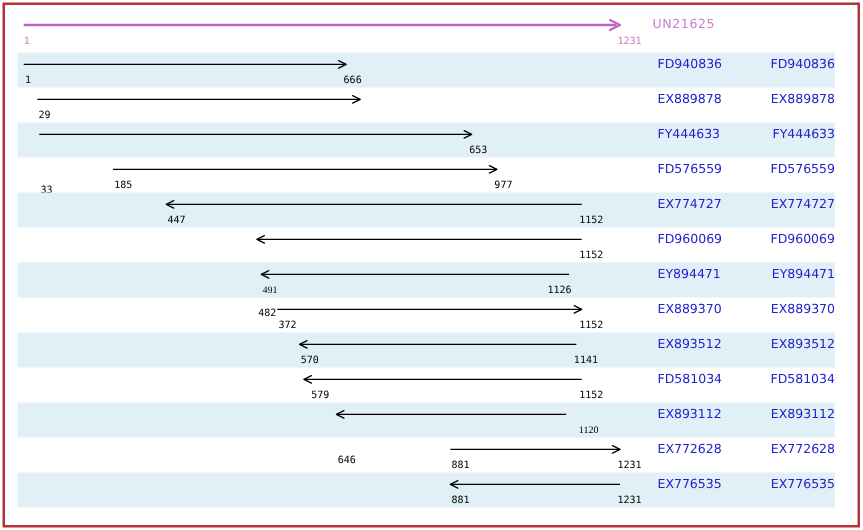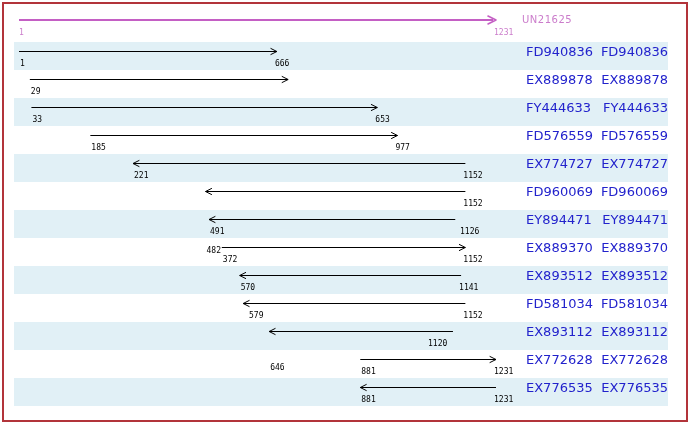--- a/index.html
+++ b/index.html
@@ -26,21 +26,21 @@
   .ref-start{left:19px;top:29px;}
   .ref-end{left:494px;top:29px;}
   #rows{position:absolute;left:0;top:0;width:690px;height:424px;}
   .band{position:absolute;left:0;width:690px;height:28px;}
   .shade{position:absolute;left:14px;right:22px;top:0;bottom:0;}
   .band.even .shade{background:#E1F0F6;}
   .arrow-svg{position:absolute;left:0;top:0;}
   .coord.start{top:18px;}
   .coord.end{top:18px;}
   .acc{
-    position:absolute;top:4px;font-size:13px;color:#2222CC;
+    position:absolute;top:4px;font-size:10px;color:#2222CC;
     letter-spacing:0px;white-space:nowrap;cursor:pointer;line-height:11px;
   }
   .acc1{left:526px;}
   .acc2{left:auto;right:22px;}
 </style>
 </head>
 <body>
 
 <div class="screen">
 
@@ -76,21 +76,21 @@
     <span class="coord end" style="left: 286.137px; margin-top: 28px;">695</span>
     <span class="acc acc1">EX889878</span>
     <span class="acc acc2">EX889878</span>
   </div>
       <div class="band even" style="top: 98px;">
     <div class="shade"></div>
     <svg class="arrow-svg" width="690" height="28">
           <line x1="31.409756097560976" y1="9.5" x2="377.33170731707315" y2="9.5" stroke="#000000" stroke-width="1"></line>
           <polyline points="371.33170731707315,6.5 377.33170731707315,9.5 371.33170731707315,12.5" fill="none" stroke="#000000" stroke-width="1" stroke-linecap="round" stroke-linejoin="round"></polyline>
         </svg>
-    <span class="coord start" style="left: 32.4098px;">33</span>
+    <span class="coord start" style="left: 32.4098px; margin-top: 32px;">33</span>
     <span class="coord end" style="left: 375.332px;">653</span>
     <span class="acc acc1">FY444633</span>
     <span class="acc acc2">FY444633</span>
   </div>
       <div class="band" style="top: 126px;">
     <div class="shade"></div>
     <svg class="arrow-svg" width="690" height="28">
           <line x1="90.35609756097561" y1="9.5" x2="397.49756097560976" y2="9.5" stroke="#000000" stroke-width="1"></line>
           <polyline points="391.49756097560976,6.5 397.49756097560976,9.5 391.49756097560976,12.5" fill="none" stroke="#000000" stroke-width="1" stroke-linecap="round" stroke-linejoin="round"></polyline>
         </svg>
@@ -98,21 +98,21 @@
     <span class="coord end" style="left: 395.498px; text-align: center;">977</span>
     <span class="acc acc1">FD576559</span>
     <span class="acc acc2">FD576559</span>
   </div>
       <div class="band even" style="top: 154px;">
     <div class="shade"></div>
     <svg class="arrow-svg" width="690" height="28">
           <line x1="133.01463414634145" y1="9.5" x2="465.36341463414635" y2="9.5" stroke="#000000" stroke-width="1"></line>
           <polyline points="139.01463414634145,6.5 133.01463414634145,9.5 139.01463414634145,12.5" fill="none" stroke="#000000" stroke-width="1" stroke-linecap="round" stroke-linejoin="round"></polyline>
         </svg>
-    <span class="coord start" style="left: 134.015px;">221</span>
+    <span class="coord start" style="left: 134.015px;">447</span>
     <span class="coord end" style="left: 463.363px;">1152</span>
     <span class="acc acc1">EX774727</span>
     <span class="acc acc2">EX774727</span>
   </div>
       <div class="band" style="top: 182px;">
     <div class="shade"></div>
     <svg class="arrow-svg" width="690" height="28">
           <line x1="205.5341463414634" y1="9.5" x2="465.36341463414635" y2="9.5" stroke="#000000" stroke-width="1"></line>
           <polyline points="211.5341463414634,6.5 205.5341463414634,9.5 211.5341463414634,12.5" fill="none" stroke="#000000" stroke-width="1" stroke-linecap="round" stroke-linejoin="round"></polyline>
         </svg>
@@ -120,22 +120,22 @@
     <span class="coord end" style="left: 463.363px;">1152</span>
     <span class="acc acc1">FD960069</span>
     <span class="acc acc2">FD960069</span>
   </div>
       <div class="band even" style="top: 210px;">
     <div class="shade"></div>
     <svg class="arrow-svg" width="690" height="28">
           <line x1="209.02439024390245" y1="9.5" x2="455.280487804878" y2="9.5" stroke="#000000" stroke-width="1"></line>
           <polyline points="215.02439024390245,6.5 209.02439024390245,9.5 215.02439024390245,12.5" fill="none" stroke="#000000" stroke-width="1" stroke-linecap="round" stroke-linejoin="round"></polyline>
         </svg>
-    <span class="coord start" style="left: 210.024px;">491</span>
-    <span class="coord end" style="left: 460px;">1126</span>
+    <span class="coord start" style="left: 210.024px; font-family: Liberation Serif, serif;">491</span>
+    <span class="coord end" style="left: 438px;">1126</span>
     <span class="acc acc1">EY894471</span>
     <span class="acc acc2">EY894471</span>
   </div>
       <div class="band" style="top: 238px;">
     <div class="shade"></div>
     <svg class="arrow-svg" width="690" height="28">
           <line x1="221.8219512195122" y1="9.5" x2="465.36341463414635" y2="9.5" stroke="#000000" stroke-width="1"></line>
           <polyline points="459.36341463414635,6.5 465.36341463414635,9.5 459.36341463414635,12.5" fill="none" stroke="#000000" stroke-width="1" stroke-linecap="round" stroke-linejoin="round"></polyline>
         </svg>
     <span class="coord start" style="left: 222.822px;">372</span>
@@ -165,21 +165,21 @@
     <span class="acc acc1">FD581034</span>
     <span class="acc acc2">FD581034</span>
   </div>
       <div class="band even" style="top: 322px;">
     <div class="shade"></div>
     <svg class="arrow-svg" width="690" height="28">
           <line x1="269.1341463414634" y1="9.5" x2="452.95365853658535" y2="9.5" stroke="#000000" stroke-width="1"></line>
           <polyline points="275.1341463414634,6.5 269.1341463414634,9.5 275.1341463414634,12.5" fill="none" stroke="#000000" stroke-width="1" stroke-linecap="round" stroke-linejoin="round"></polyline>
         </svg>
     <span class="coord start" style="left: 270.134px; margin-top: 24px;">646</span>
-    <span class="coord end" style="left: 428px;">1120</span>
+    <span class="coord end" style="left: 463px; font-family: Liberation Serif, serif;">1120</span>
     <span class="acc acc1">EX893112</span>
     <span class="acc acc2">EX893112</span>
   </div>
       <div class="band" style="top: 350px;">
     <div class="shade"></div>
     <svg class="arrow-svg" width="690" height="28">
           <line x1="360.2682926829268" y1="9.5" x2="496" y2="9.5" stroke="#000000" stroke-width="1"></line>
           <polyline points="490,6.5 496,9.5 490,12.5" fill="none" stroke="#000000" stroke-width="1" stroke-linecap="round" stroke-linejoin="round"></polyline>
         </svg>
     <span class="coord start" style="left: 361.268px;">881</span>

